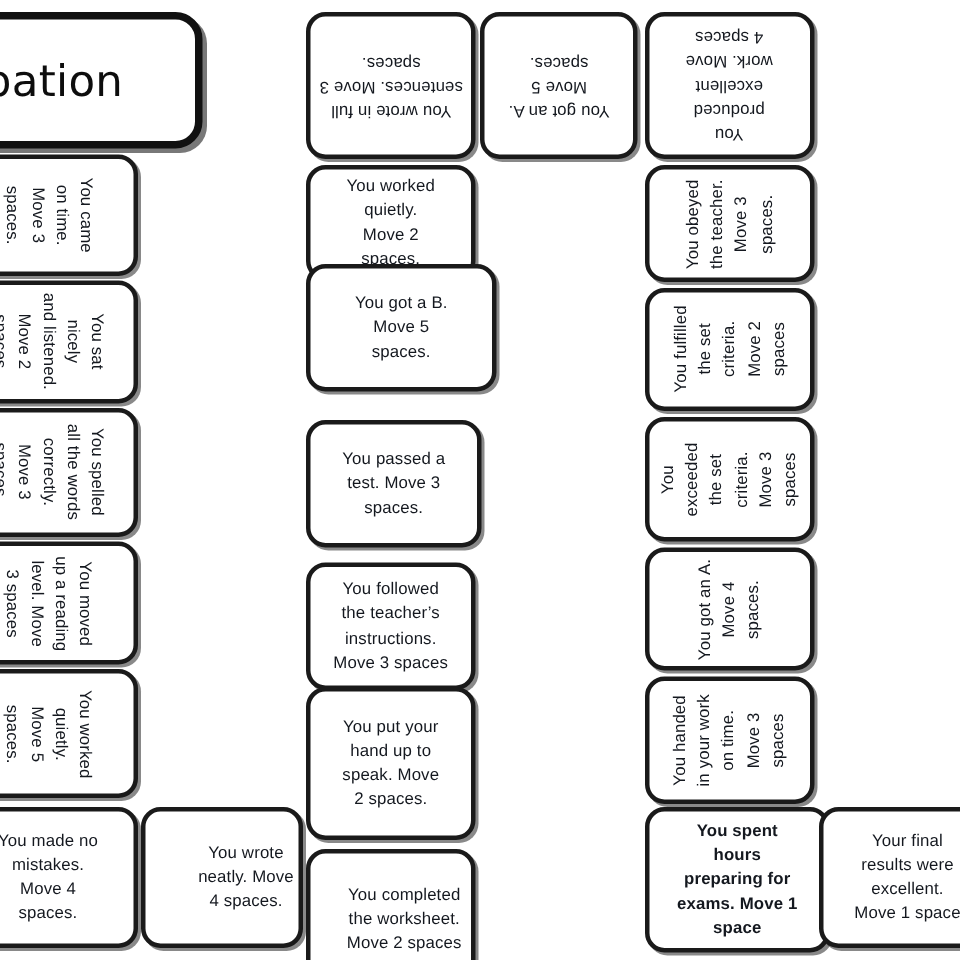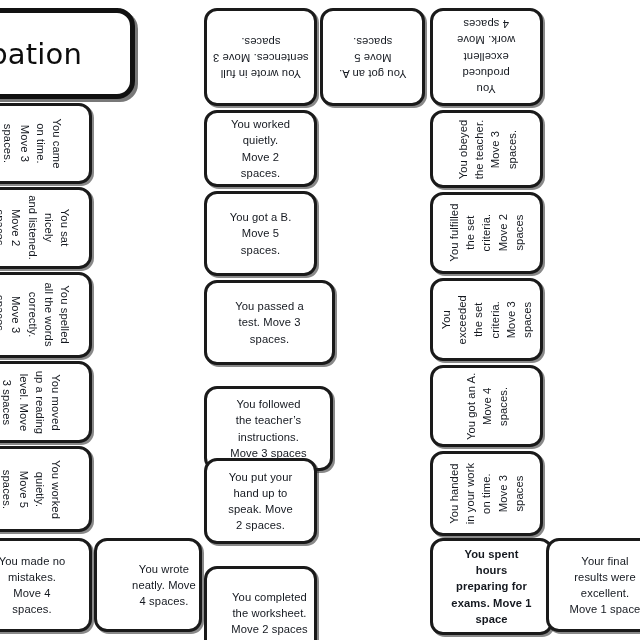--- a/index.html
+++ b/index.html
@@ -116,37 +116,37 @@
 Move 5
 spaces.</span>
   </div>
 
   <div class="card" style="left:204px; top:110px; width:113px; height:77px;">
     <span class="txt">You worked
 quietly.
 Move 2
 spaces.</span>
   </div>
-  <div class="card" style="left:204px; top:191px; width:113px; height:85px;">
+  <div class="card" style="left:204px; top:176px; width:127px; height:85px;">
     <span class="txt">You got a B.
 Move 5
 spaces.</span>
   </div>
-  <div class="card" style="left:204px; top:280px; width:131px; height:85px;">
+  <div class="card" style="left:204px; top:280px; width:117px; height:85px;">
     <span class="txt">You passed a
 test. Move 3
 spaces.</span>
   </div>
-  <div class="card" style="left:204px; top:386px; width:129px; height:85px;">
+  <div class="card" style="left:204px; top:375px; width:113px; height:85px;">
     <span class="txt">You followed
 the teacher’s
 instructions.
 Move 3 spaces</span>
   </div>
-  <div class="card" style="left:204px; top:458px; width:113px; height:86px;">
+  <div class="card" style="left:204px; top:458px; width:113px; height:102px;">
     <span class="txt">You put your
 hand up to
 speak. Move
 2 spaces.</span>
   </div>
 
   <div class="card rotccw" style="left:430px; top:110px; width:113px; height:78px;">
     <span class="txt" style="width: 64px;">You obeyed
 the teacher.
 Move 3

